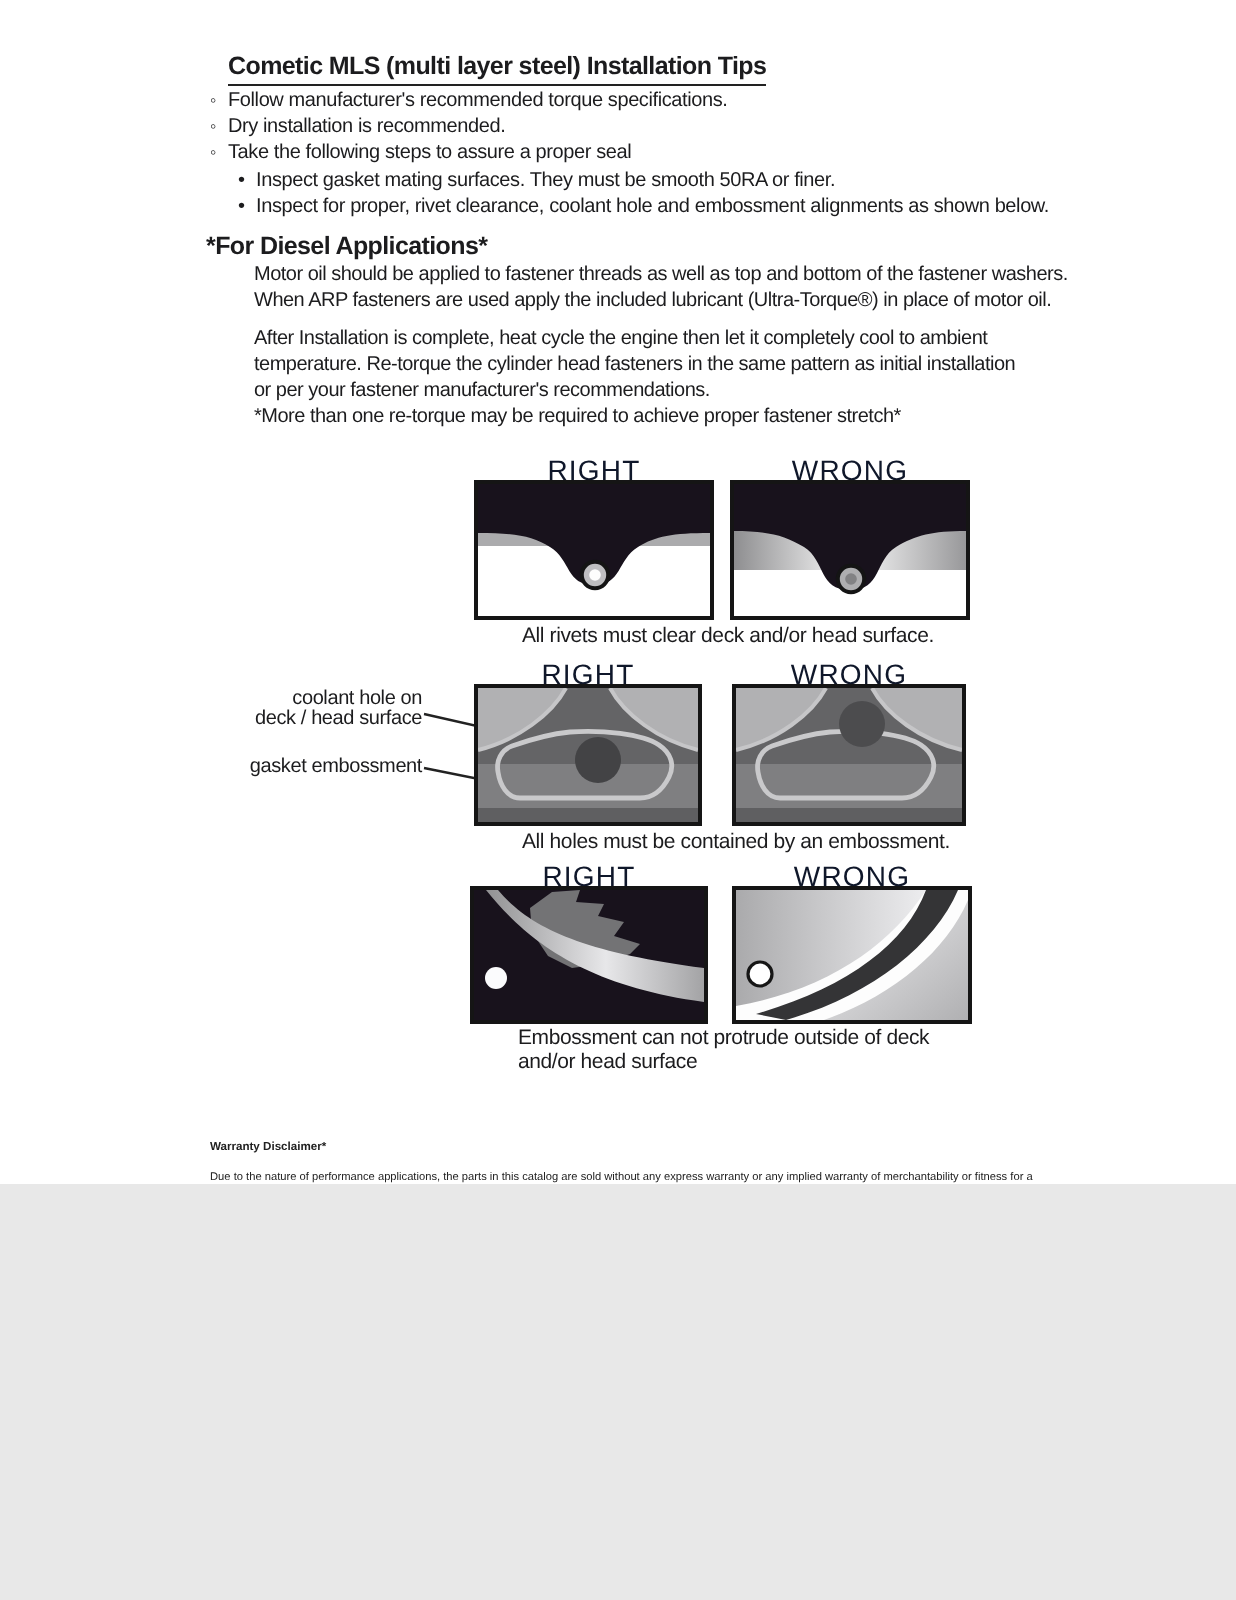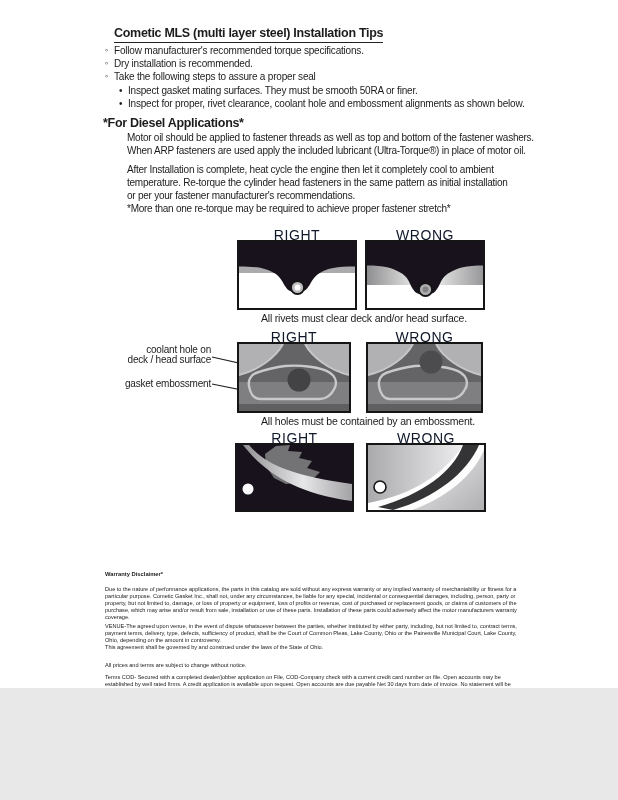--- a/index.html
+++ b/index.html
@@ -1,20 +1,20 @@
 <!DOCTYPE html>
 <html><head>
 <meta charset="utf-8">
 <style>
   * { margin: 0; padding: 0; box-sizing: border-box; }
   html, body { background: #e8e8e8; }
   .page {
     position: relative;
     width: 618px;
-    height: 688px;
+    height: 592px;
     background: #ffffff;
     font-family: "Liberation Sans", sans-serif;
     color: #1c1c1e;
     overflow: hidden;
   }
   .abs { position: absolute; }
 
   .title {
     left: 114px; top: 26px;
     font-size: 12.5px; font-weight: bold; letter-spacing: -0.3px;
@@ -188,20 +188,22 @@
       </linearGradient>
     </defs>
     <rect x="0" y="0" width="120" height="69" fill="#fdfdfd"></rect>
     <path d="M2,2 H97 C79,30 47,52 2,60 Z" fill="url(#gwa)"></path>
     <path d="M97,2 H113 C101,30 69,55 27,67 L12,64 C57,51 87,29 97,2 Z" fill="#343436"></path>
     <path d="M118,7 C107,33 80,55 46,67 L118,67 Z" fill="url(#gwb)"></path>
     <circle cx="14" cy="44" r="6" fill="#ffffff" stroke="#161616" stroke-width="1.6"></circle>
     <rect x="1" y="1" width="118" height="67" fill="none" stroke="#151515" stroke-width="2"></rect>
   </svg>
 
+  <div class="abs dg-caption" style="left:235px; top:514px;">Embossment can not protrude outside of deck
+and/or head surface</div>
 
   <div class="abs warranty">
     <div class="wh">Warranty Disclaimer*</div>
     <p class="mb2">Due to the nature of performance applications, the parts in this catalog are sold without any express warranty or any implied warranty of merchantability or fitness for a particular purpose.  Cometic Gasket Inc., shall not, under any circumstances, be liable for any special, incidental or consequential damages, including, person, party or property, but not limited to, damage, or loss of property or equipment, loss of profits or revenue, cost of purchased or replacement goods, or claims of customers of the purchase, which may arise and/or result from sale, installation or use of these parts.  Installation of these parts could adversely affect the motor manufacturers warranty coverage.</p>
     <p class="mb10">VENUE-The agreed upon venue, in the event of dispute whatsoever between the parties, whether instituted by either party, including, but not limited to, contract terms, payment terms, delivery, type, defects, sufficiency of product, shall be the Court of Common Pleas, Lake County, Ohio or the Painesville Municipal Court, Lake County, Ohio, depending on the amount in controversy.
 This agreement shall be governed by and construed under the laws of the State of Ohio.</p>
     <p>All prices and terms are subject to change without notice.</p>
     <p>Terms COD- Secured with a completed dealer/jobber application on File, COD-Company check with a current credit card number on file.  Open accounts may be established by well rated firms.  A credit application is available upon request.  Open accounts are due payable Net 30 days from date of invoice.  No statement will be sent.  If an account becomes 60 or more days past due, it is subject to being placed on credit hold.  No orders will be shipped or new orders accepted until past due balance is paid.  If an account becomes 90 or more days past due, it is subject to being placed for collections.  All costs of collection are the responsibility of the customer, including attorney fees, court costs, and other expenses of litigation.</p>
     <p>Returns- Authorized (RGA) must be obtained in advance on all returns.  A packing slip or invoice number must accompany the merchandise.  No returns after 30 days from invoice date.  All returns are subject to a 25% restocking charge.  All custom designed and custom manufactured gaskets are non-returnable.</p>
     <p>Only catalog parts are returnable.

